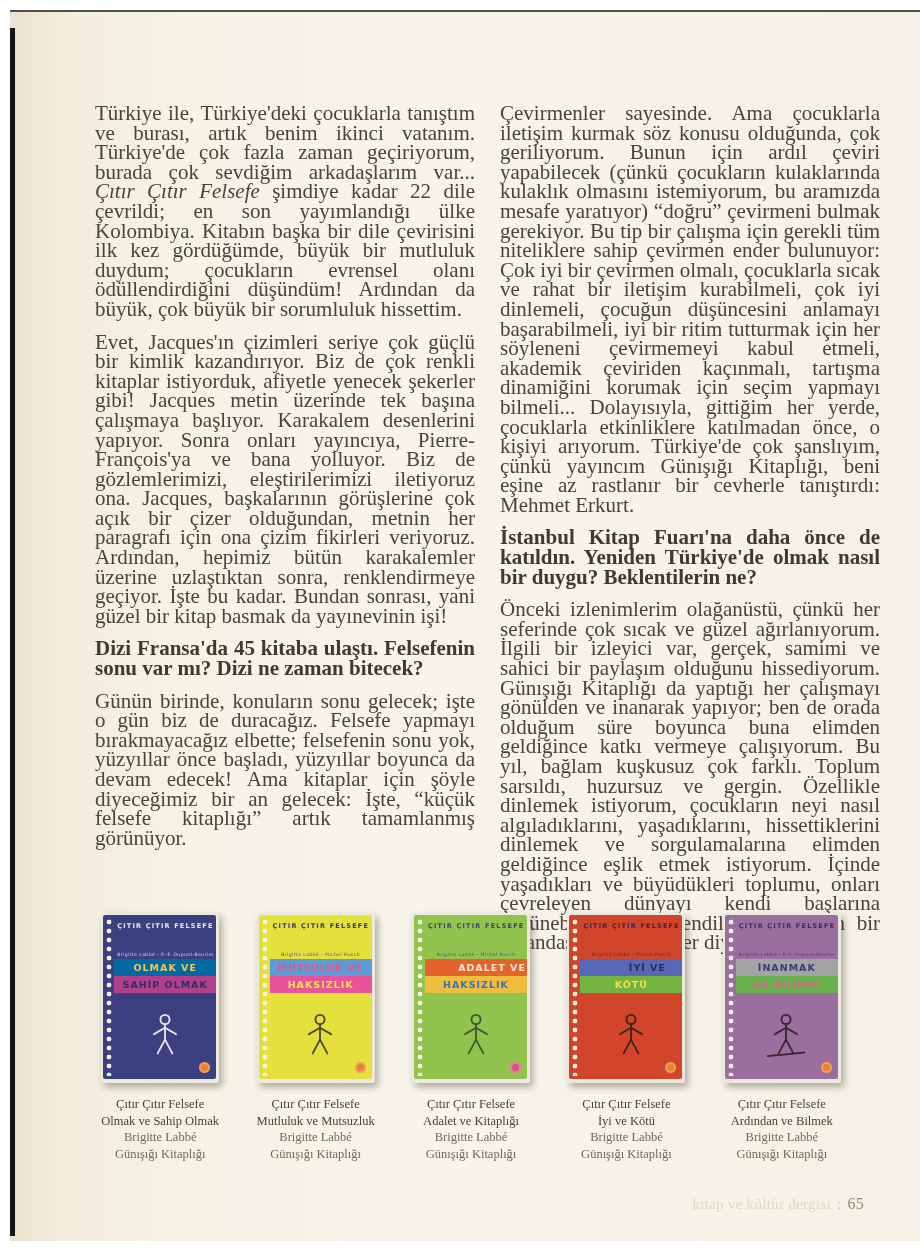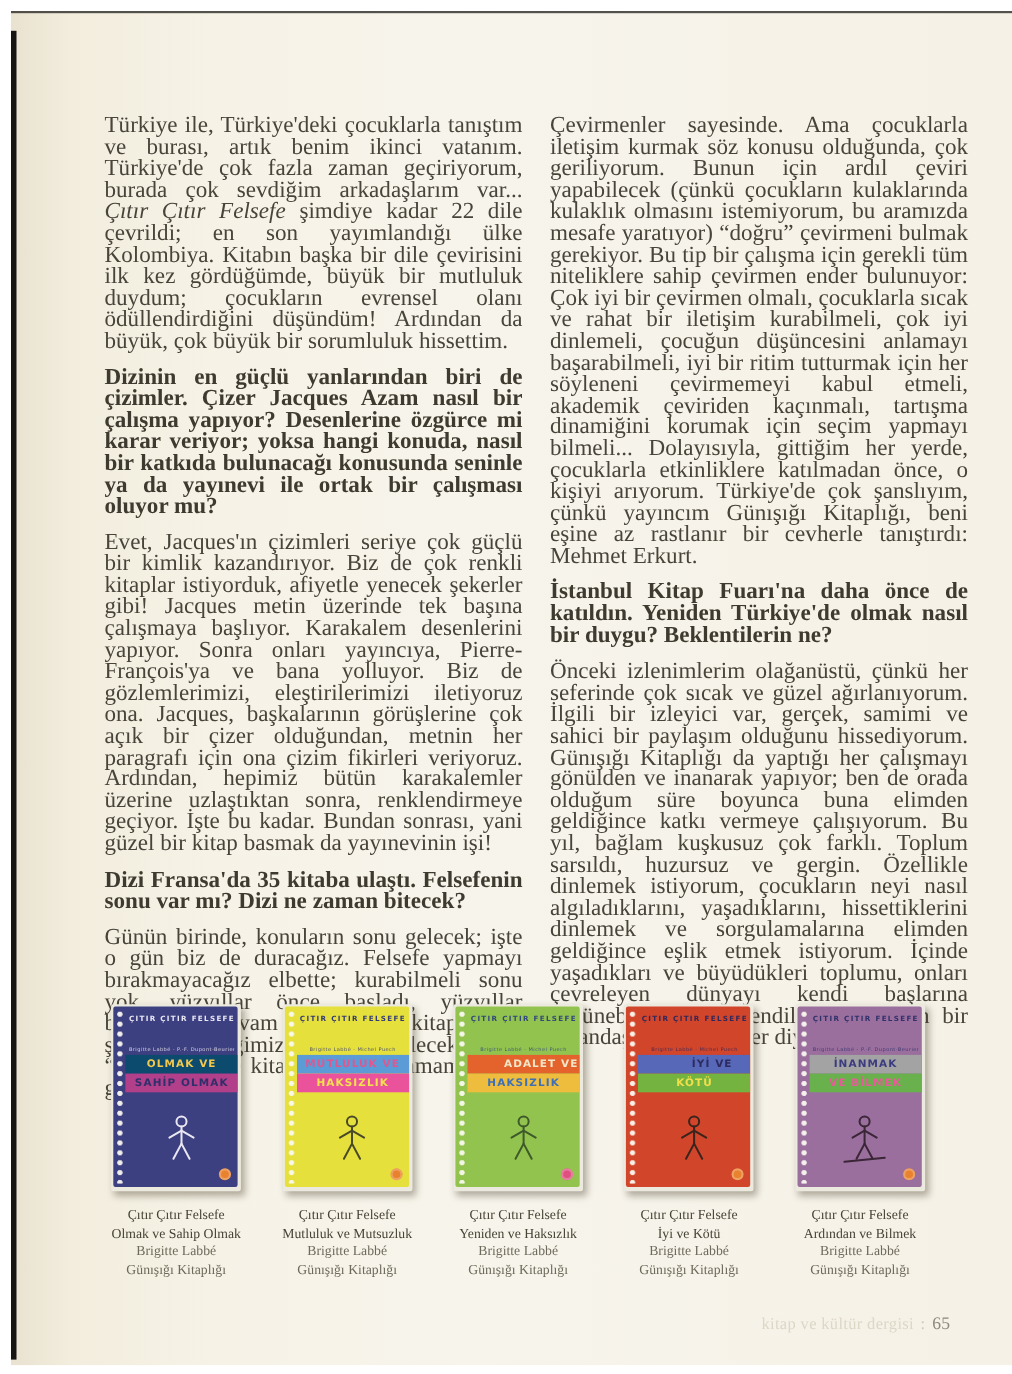--- a/index.html
+++ b/index.html
@@ -88,41 +88,40 @@
   .footer .sep{color:#cfcab8;margin:0 6px;}
   .footer .pagenum{color:#8d897b;font-size:16px;}
 </style>
 </head>
 <body>
 
 <div class="page">
 
   <div class="col col-left">
     <p><span>Türkiye ile, Türkiye'deki çocuklarla tanıştım ve burası, artık benim ikinci vatanım. Türkiye'de çok fazla zaman geçiriyorum, burada çok sevdiğim arkadaşlarım var... </span><span class="italic">Çıtır Çıtır Felsefe</span><span> şimdiye kadar 22 dile çevrildi; en son yayımlandığı ülke Kolombiya. Kitabın başka bir dile çevirisini ilk kez gördüğümde, büyük bir mutluluk duydum; çocukların evrensel olanı ödüllendirdiğini düşündüm! Ardından da büyük, çok büyük bir sorumluluk hissettim.</span></p>
-    <p class="q">Dizinin en güçlü yanlarından biri de çizimler. Çizer Jacques Azam nasıl bir çalışma yapıyor? Desenlerine özgürce mi karar veriyor; yoksa hangi konuda, nasıl bir katkıda bulunacağı konusunda seninle ya da yayınevi ile ortak bir çalışması oluyor mu?</p>
     <p>Evet, Jacques'ın çizimleri seriye çok güçlü bir kimlik kazandırıyor. Biz de çok renkli kitaplar istiyorduk, afiyetle yenecek şekerler gibi! Jacques metin üzerinde tek başına çalışmaya başlıyor. Karakalem desenlerini yapıyor. Sonra onları yayıncıya, Pierre-François'ya ve bana yolluyor. Biz de gözlemlerimizi, eleştirilerimizi iletiyoruz ona. Jacques, başkalarının görüşlerine çok açık bir çizer olduğundan, metnin her paragrafı için ona çizim fikirleri veriyoruz. Ardından, hepimiz bütün karakalemler üzerine uzlaştıktan sonra, renklendirmeye geçiyor. İşte bu kadar. Bundan sonrası, yani güzel bir kitap basmak da yayınevinin işi!</p>
-    <p class="q">Dizi Fransa'da 35 kitaba ulaştı. Felsefenin sonu var mı? Dizi ne zaman bitecek?</p>
-    <p>Günün birinde, konuların sonu gelecek; işte o gün biz de duracağız. Felsefe yapmayı bırakmayacağız elbette; kurabilmeli sonu yok, yüzyıllar önce başladı, yüzyıllar boyunca da devam edecek! Ama kitaplar için şöyle diyeceğimiz bir an gelecek: İşte, “küçük felsefe kitaplığı” artık tamamlanmış görünüyor.</p>
+    <p class="q">Dizi Fransa'da 45 kitaba ulaştı. Felsefenin sonu var mı? Dizi ne zaman bitecek?</p>
+    <p>Günün birinde, konuların sonu gelecek; işte o gün biz de duracağız. Felsefe yapmayı bırakmayacağız elbette; felsefenin sonu yok, yüzyıllar önce başladı, yüzyıllar boyunca da devam edecek! Ama kitaplar için şöyle diyeceğimiz bir an gelecek: İşte, “küçük felsefe kitaplığı” artık tamamlanmış görünüyor.</p>
   </div>
 
   <div class="col col-right">
     <p>Çevirmenler sayesinde. Ama çocuklarla iletişim kurmak söz konusu olduğunda, çok geriliyorum. Bunun için ardıl çeviri yapabilecek (çünkü çocukların kulaklarında kulaklık olmasını istemiyorum, bu aramızda mesafe yaratıyor) “doğru” çevirmeni bulmak gerekiyor. Bu tip bir çalışma için gerekli tüm niteliklere sahip çevirmen ender bulunuyor: Çok iyi bir çevirmen olmalı, çocuklarla sıcak ve rahat bir iletişim kurabilmeli, çok iyi dinlemeli, çocuğun düşüncesini anlamayı başarabilmeli, iyi bir ritim tutturmak için her söyleneni çevirmemeyi kabul etmeli, akademik çeviriden kaçınmalı, tartışma dinamiğini korumak için seçim yapmayı bilmeli... Dolayısıyla, gittiğim her yerde, çocuklarla etkinliklere katılmadan önce, o kişiyi arıyorum. Türkiye'de çok şanslıyım, çünkü yayıncım Günışığı Kitaplığı, beni eşine az rastlanır bir cevherle tanıştırdı: Mehmet Erkurt.</p>
     <p class="q">İstanbul Kitap Fuarı'na daha önce de katıldın. Yeniden Türkiye'de olmak nasıl bir duygu? Beklentilerin ne?</p>
     <p><span>Önceki izlenimlerim olağanüstü, çünkü her seferinde çok sıcak ve güzel ağırlanıyorum. İlgili bir izleyici var, gerçek, samimi ve sahici bir paylaşım olduğunu hissediyorum. Günışığı Kitaplığı da yaptığı her çalışmayı gönülden ve inanarak yapıyor; ben de orada olduğum süre boyunca buna elimden geldiğince katkı vermeye çalışıyorum. Bu yıl, bağlam kuşkusuz çok farklı. Toplum sarsıldı, huzursuz ve gergin. Özellikle dinlemek istiyorum, çocukların neyi nasıl algıladıklarını, yaşadıklarını, hissettiklerini dinlemek ve sorgulamalarına elimden geldiğince eşlik etmek istiyorum. İçinde yaşadıkları ve büyüdükleri toplumu, onları çevreleyen dünyayı kendi başlarına düşünebilsinler ve kendilerinden aydın bir vatandaş yaratabilsinler diye.</span><span class="end-marker" style="background: rgb(242, 194, 48);"></span></p>
   </div>
 
   <div class="books">
 
     <div class="book-col">
       <div class="book-outer">
         <div class="book-cover" style="background: rgb(61, 64, 128);">
           <div class="spiral"></div>
           <div class="bk-header" style="color: rgb(233, 231, 242);">ÇITIR ÇITIR FELSEFE</div>
           <div class="bk-author" style="color: rgb(233, 231, 242);">Brigitte Labbé - P.-F. Dupont-Beurier</div>
-          <div class="band" style="background: #0c4a6e; color: rgb(242, 201, 76);">OLMAK VE</div>
+          <div class="band" style="background: #0369a1; color: rgb(242, 201, 76);">OLMAK VE</div>
           <div class="band" style="background: rgb(178, 63, 138); color: rgb(47, 47, 107);">SAHİP OLMAK</div>
           <div class="bk-art">
             <svg viewBox="0 0 48 56" fill="none" stroke-width="2" stroke-linecap="round" style="stroke: rgb(233, 231, 242);">
                 <circle cx="24" cy="10" r="5"></circle>
                 <path d="M24 15 L24 32"></path>
                 <path d="M24 19 L12 26 M24 19 L36 26"></path>
                 <path d="M24 32 L16 47 M24 32 L32 47"></path>
               </svg>
           </div>
           <div class="bk-logo" style="background: rgb(232, 130, 46);"></div>
@@ -177,21 +176,21 @@
                 <path d="M24 15 L24 32"></path>
                 <path d="M24 19 L12 26 M24 19 L36 26"></path>
                 <path d="M24 32 L16 47 M24 32 L32 47"></path>
               </svg>
           </div>
           <div class="bk-logo" style="background: rgb(223, 80, 128);"></div>
         </div>
       </div>
       <div class="caption">
         <div class="c1">Çıtır Çıtır Felsefe</div>
-        <div class="c2">Yeniden ve Haksızlık</div>
+        <div class="c2">Adalet ve Kitaplığı</div>
         <div class="c3">Brigitte Labbé</div>
         <div class="c4">Günışığı Kitaplığı</div>
       </div>
     </div>
 
     <div class="book-col">
       <div class="book-outer">
         <div class="book-cover" style="background: rgb(209, 69, 43);">
           <div class="spiral"></div>
           <div class="bk-header" style="color: rgb(50, 39, 90);">ÇITIR ÇITIR FELSEFE</div>

